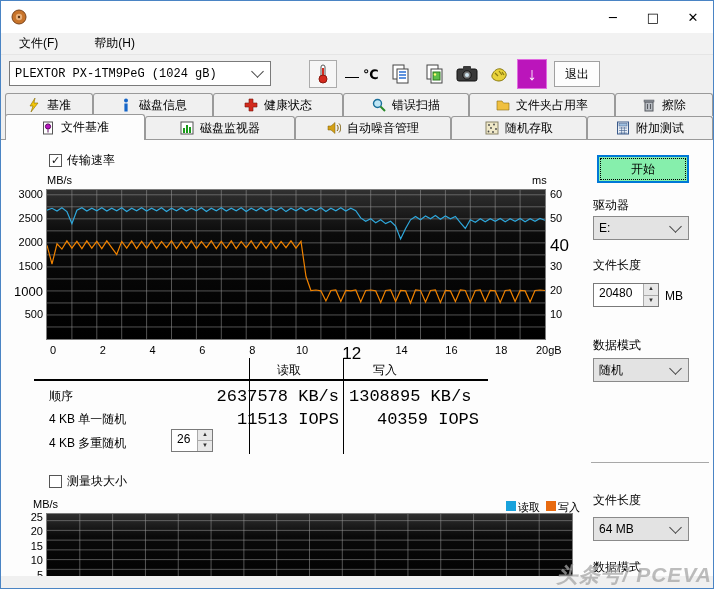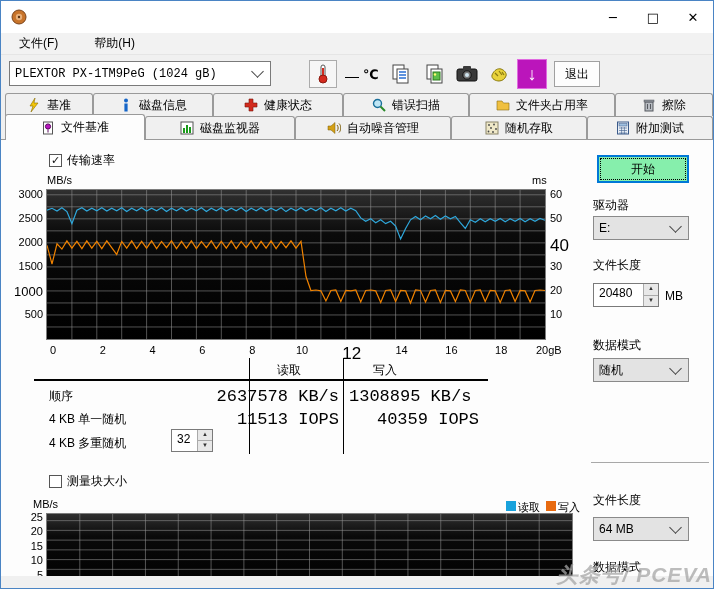--- a/index.html
+++ b/index.html
@@ -316,21 +316,21 @@
     <span class="abs" style="left:48px; top:248px">顺序</span>
     <span class="abs mono" style="left:208px; top:247px; width:130px; text-align:right">2637578 KB/s</span>
     <span class="abs mono" style="left:348px; top:247px; width:130px; text-align:left">1308895 KB/s</span>
 
     <span class="abs" style="left:48px; top:271px">4 KB 单一随机</span>
     <span class="abs mono" style="left:208px; top:270px; width:130px; text-align:right">11513 IOPS</span>
     <span class="abs mono" style="left:348px; top:270px; width:130px; text-align:right">40359 IOPS</span>
 
     <span class="abs" style="left:48px; top:295px">4 KB 多重随机</span>
     <div class="spin" style="left:170px; top:289px; width:42px; height:23px">
-      <span class="val">32</span>
+      <span class="val">26</span>
       <span class="arr">
           <div>▲</div>
           <div>▼</div>
         </span>
     </div>
 
     <div class="cbx abs" style="left:48px; top:333px">
       <span class="box"></span>
       <span>测量块大小</span>
     </div>

